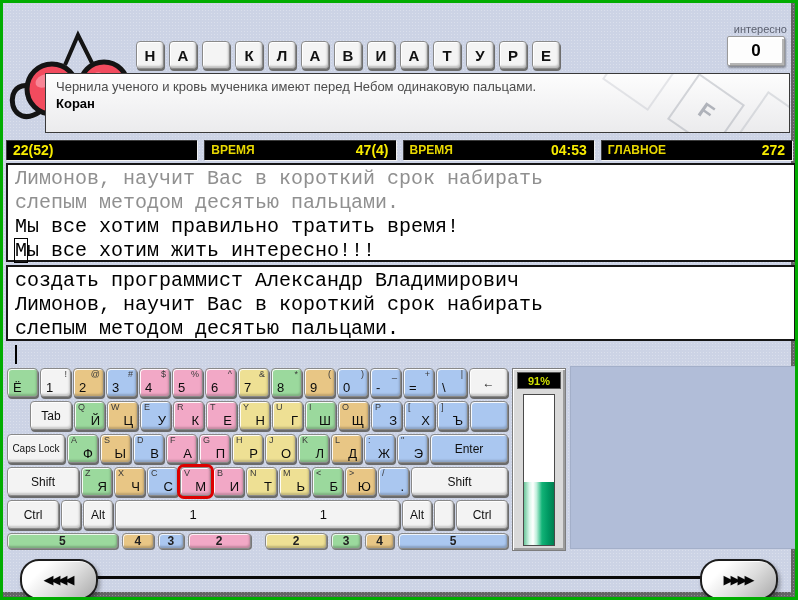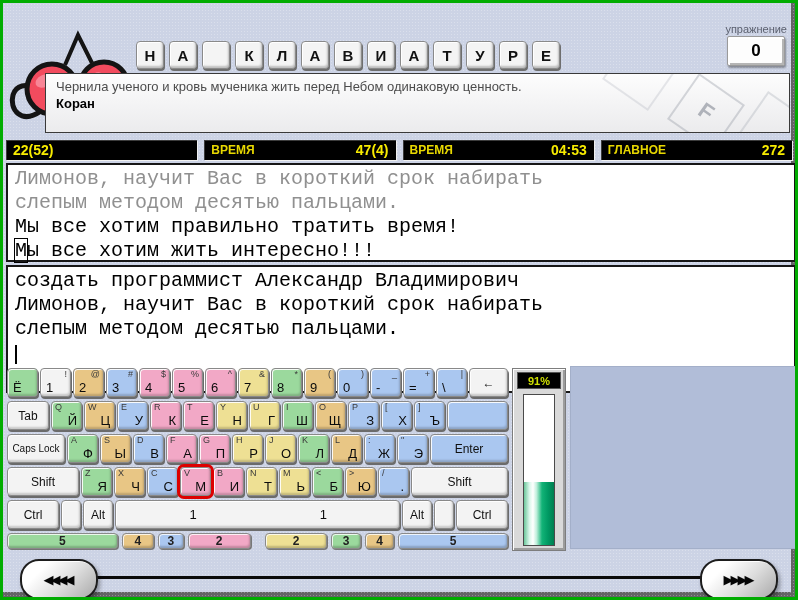--- a/index.html
+++ b/index.html
@@ -40,21 +40,21 @@
   .stat{flex:1;background:#000;display:flex;align-items:center;padding:0 7px;
     box-shadow:1px 1px 0 #f0f0f0, inset 1px 1px 0 #3c3c3c;}
   .slabel{color:#e8d800;font-size:12px;font-weight:bold;flex:1;}
   .svalue{color:#f8ec00;font-size:14px;font-weight:bold;}
 
   
   .txt-area{position:absolute;left:3px;width:790px;background:#fff;border:2px solid #161616;
     box-sizing:border-box;padding:2px 7px;font-family:"Liberation Mono","DejaVu Sans Mono",monospace;
     font-size:20px;line-height:24px;color:#000;}
   #area1{top:160px;height:99px;}
-  #area2{top:262px;height:128px;}
+  #area2{top:262px;height:76px;}
   .tline{white-space:pre;}
   .tline.gray{color:#909090;}
   .charbox{outline:1px solid #000;outline-offset:0px;}
   .caret{display:inline-block;width:0;height:19px;border-left:2px solid #000;vertical-align:text-bottom;}
 
   
   #kb{position:absolute;left:4px;top:365px;width:501px;}
   .krow{display:flex;gap:2px;margin-bottom:4px;height:29px;}
   .key{position:relative;height:29px;border-radius:4px;border:1px solid #898989;box-sizing:border-box;
     box-shadow:inset 1px 1px 0 rgba(255,255,255,.9),inset -1px -2px 2px rgba(0,0,0,.18),1px 2px 0 #6b6b6b;}
@@ -124,27 +124,27 @@
         <div class="lkey">Л</div>
         <div class="lkey">А</div>
         <div class="lkey">В</div>
         <div class="lkey">И</div>
         <div class="lkey">А</div>
         <div class="lkey">Т</div>
         <div class="lkey">У</div>
         <div class="lkey">Р</div>
         <div class="lkey">Е</div>
       </div>
-    <div class="ex-label">упражнение</div>
+    <div class="ex-label">интересно</div>
     <div class="ex-counter">0</div>
     <div class="quote-box">
       <div class="ghost" style="right:55px;top:10px;">F</div>
       <div class="ghost" style="right:-14px;top:28px;border-color:rgba(140,146,158,.25);color:transparent;"></div>
       <div class="ghost" style="right:120px;top:-30px;border-color:rgba(140,146,158,.2);color:transparent;"></div>
-      <div class="quote-text">Чернила ученого и кровь мученика жить перед Небом одинаковую ценность.</div>
+      <div class="quote-text">Чернила ученого и кровь мученика имеют перед Небом одинаковую пальцами.</div>
       <div class="quote-src">Коран</div>
     </div>
   </div>
 
   <div class="stats" id="stats">
       <div class="stat">
         <span class="svalue">22(52)</span>
       </div>
       <div class="stat">
         <span class="slabel">ВРЕМЯ</span>
@@ -229,21 +229,21 @@
         </div>
         <div class="key blue" style="flex: 0 0 31px;">
           <span class="sym">|</span>
           <span class="num">\</span>
         </div>
         <div class="key white" style="flex: 1 1 auto;">
           <span class="mlabel">←</span>
         </div>
       </div>
       <div class="krow">
-        <div class="key white" style="flex: 0 0 42px;">
+        <div class="key white" style="flex: 0 0 42px; margin-left: 23px;">
           <span class="mlabel">Tab</span>
         </div>
         <div class="key green" style="flex: 0 0 31px;">
           <span class="lat">Q</span>
           <span class="cyr">Й</span>
         </div>
         <div class="key tan" style="flex: 0 0 31px;">
           <span class="lat">W</span>
           <span class="cyr">Ц</span>
         </div>

